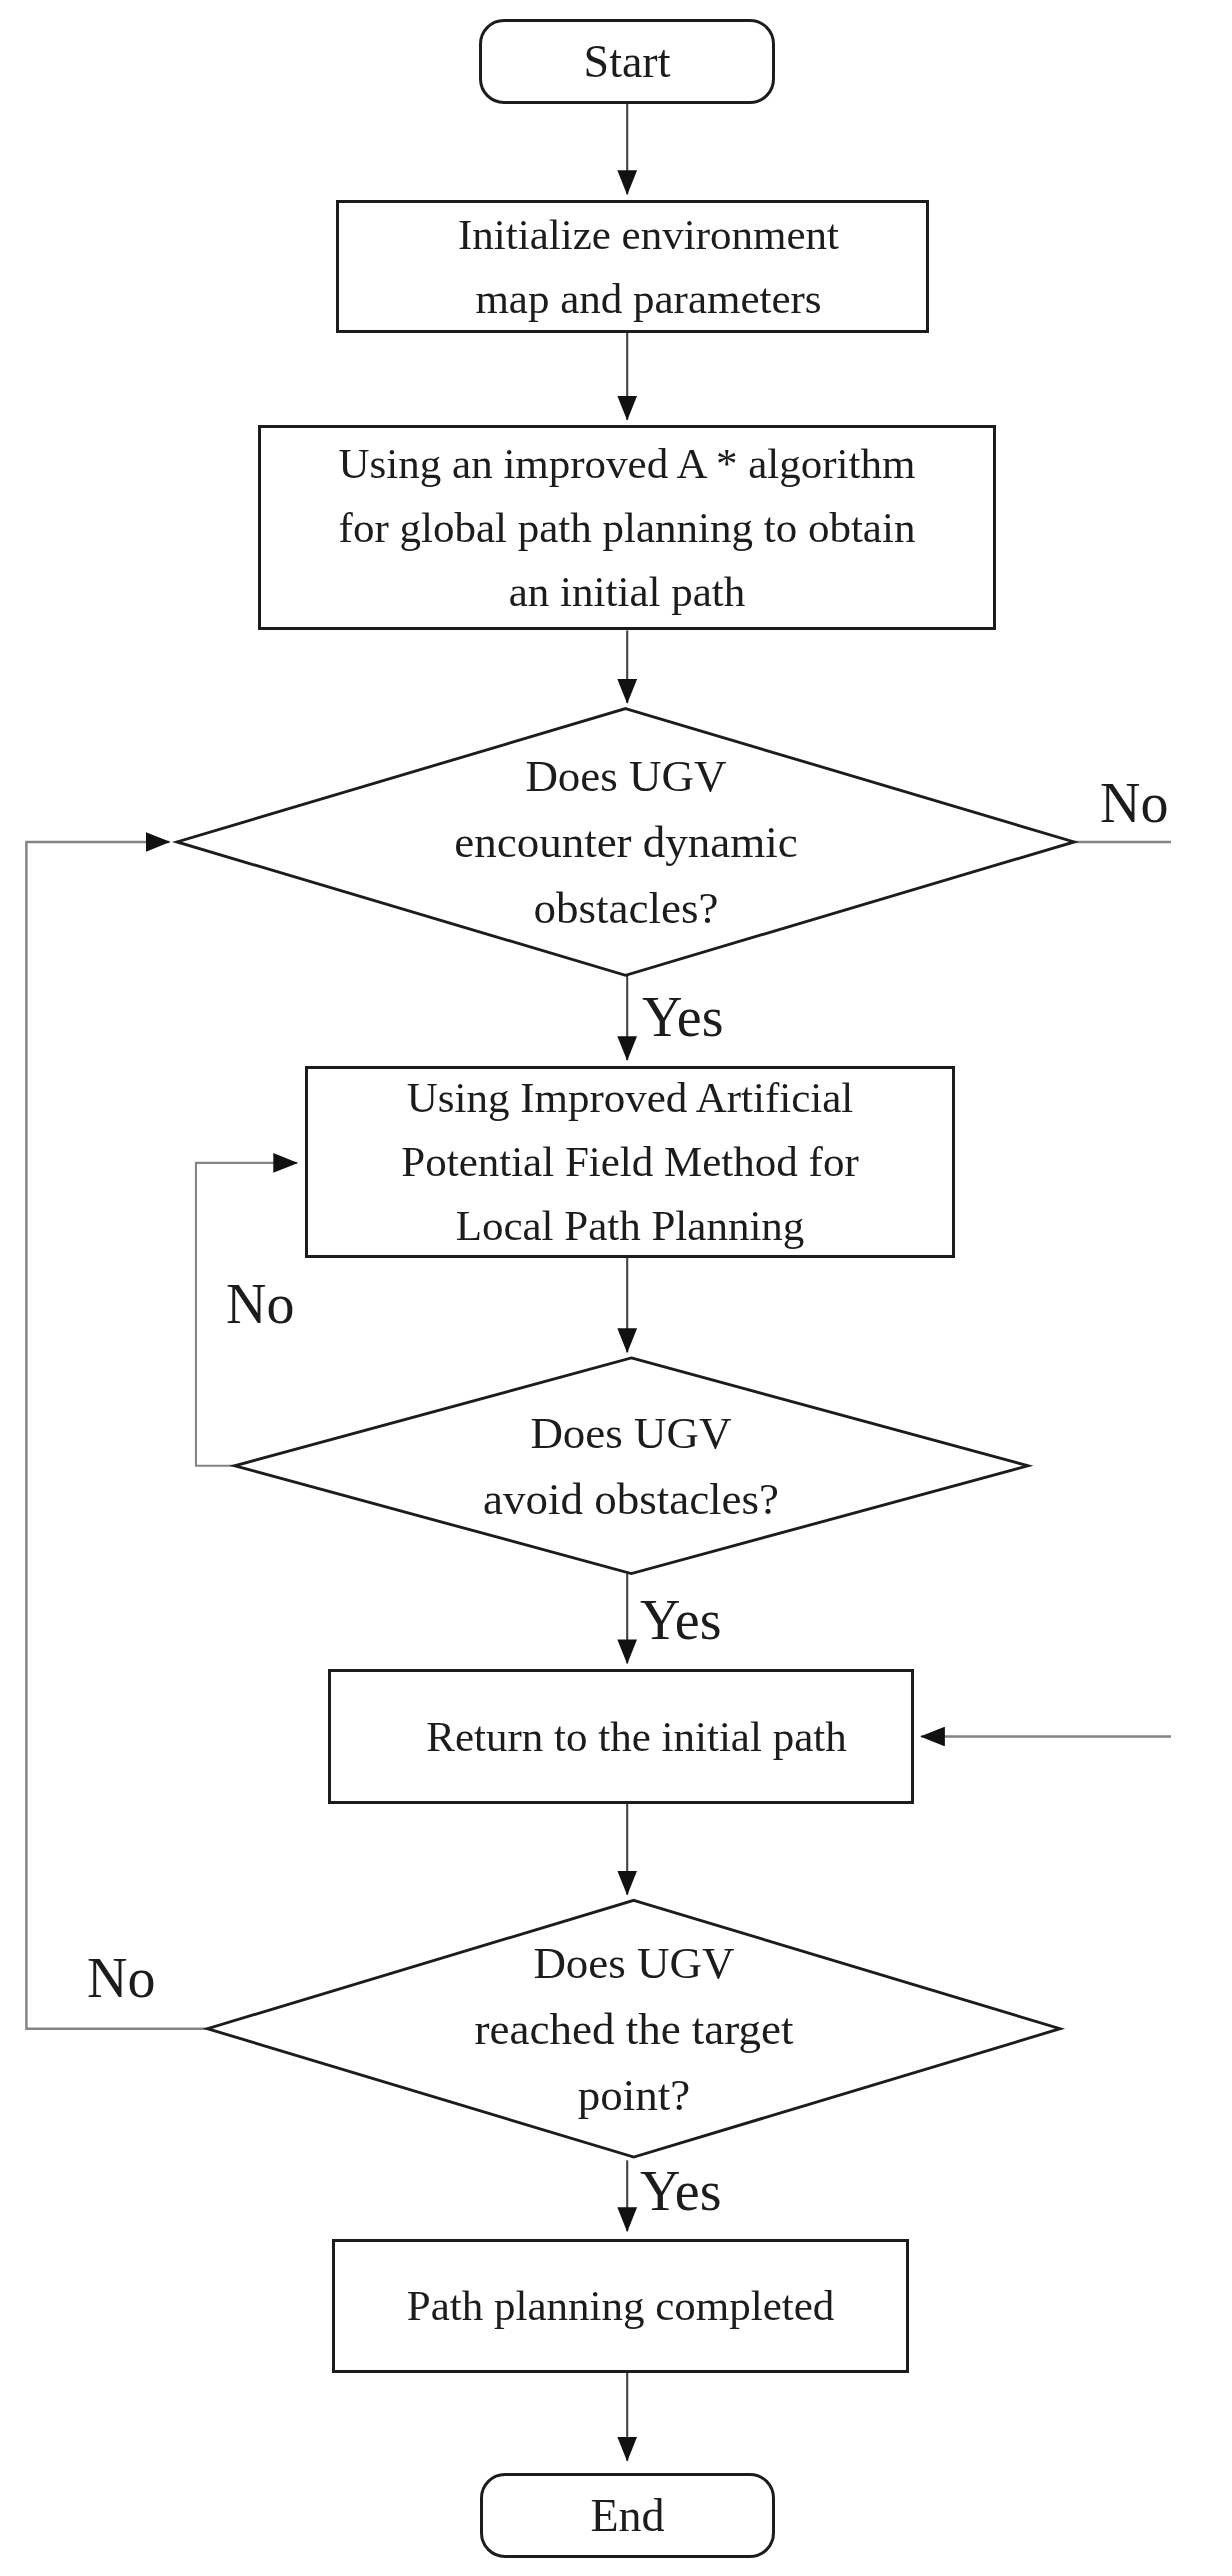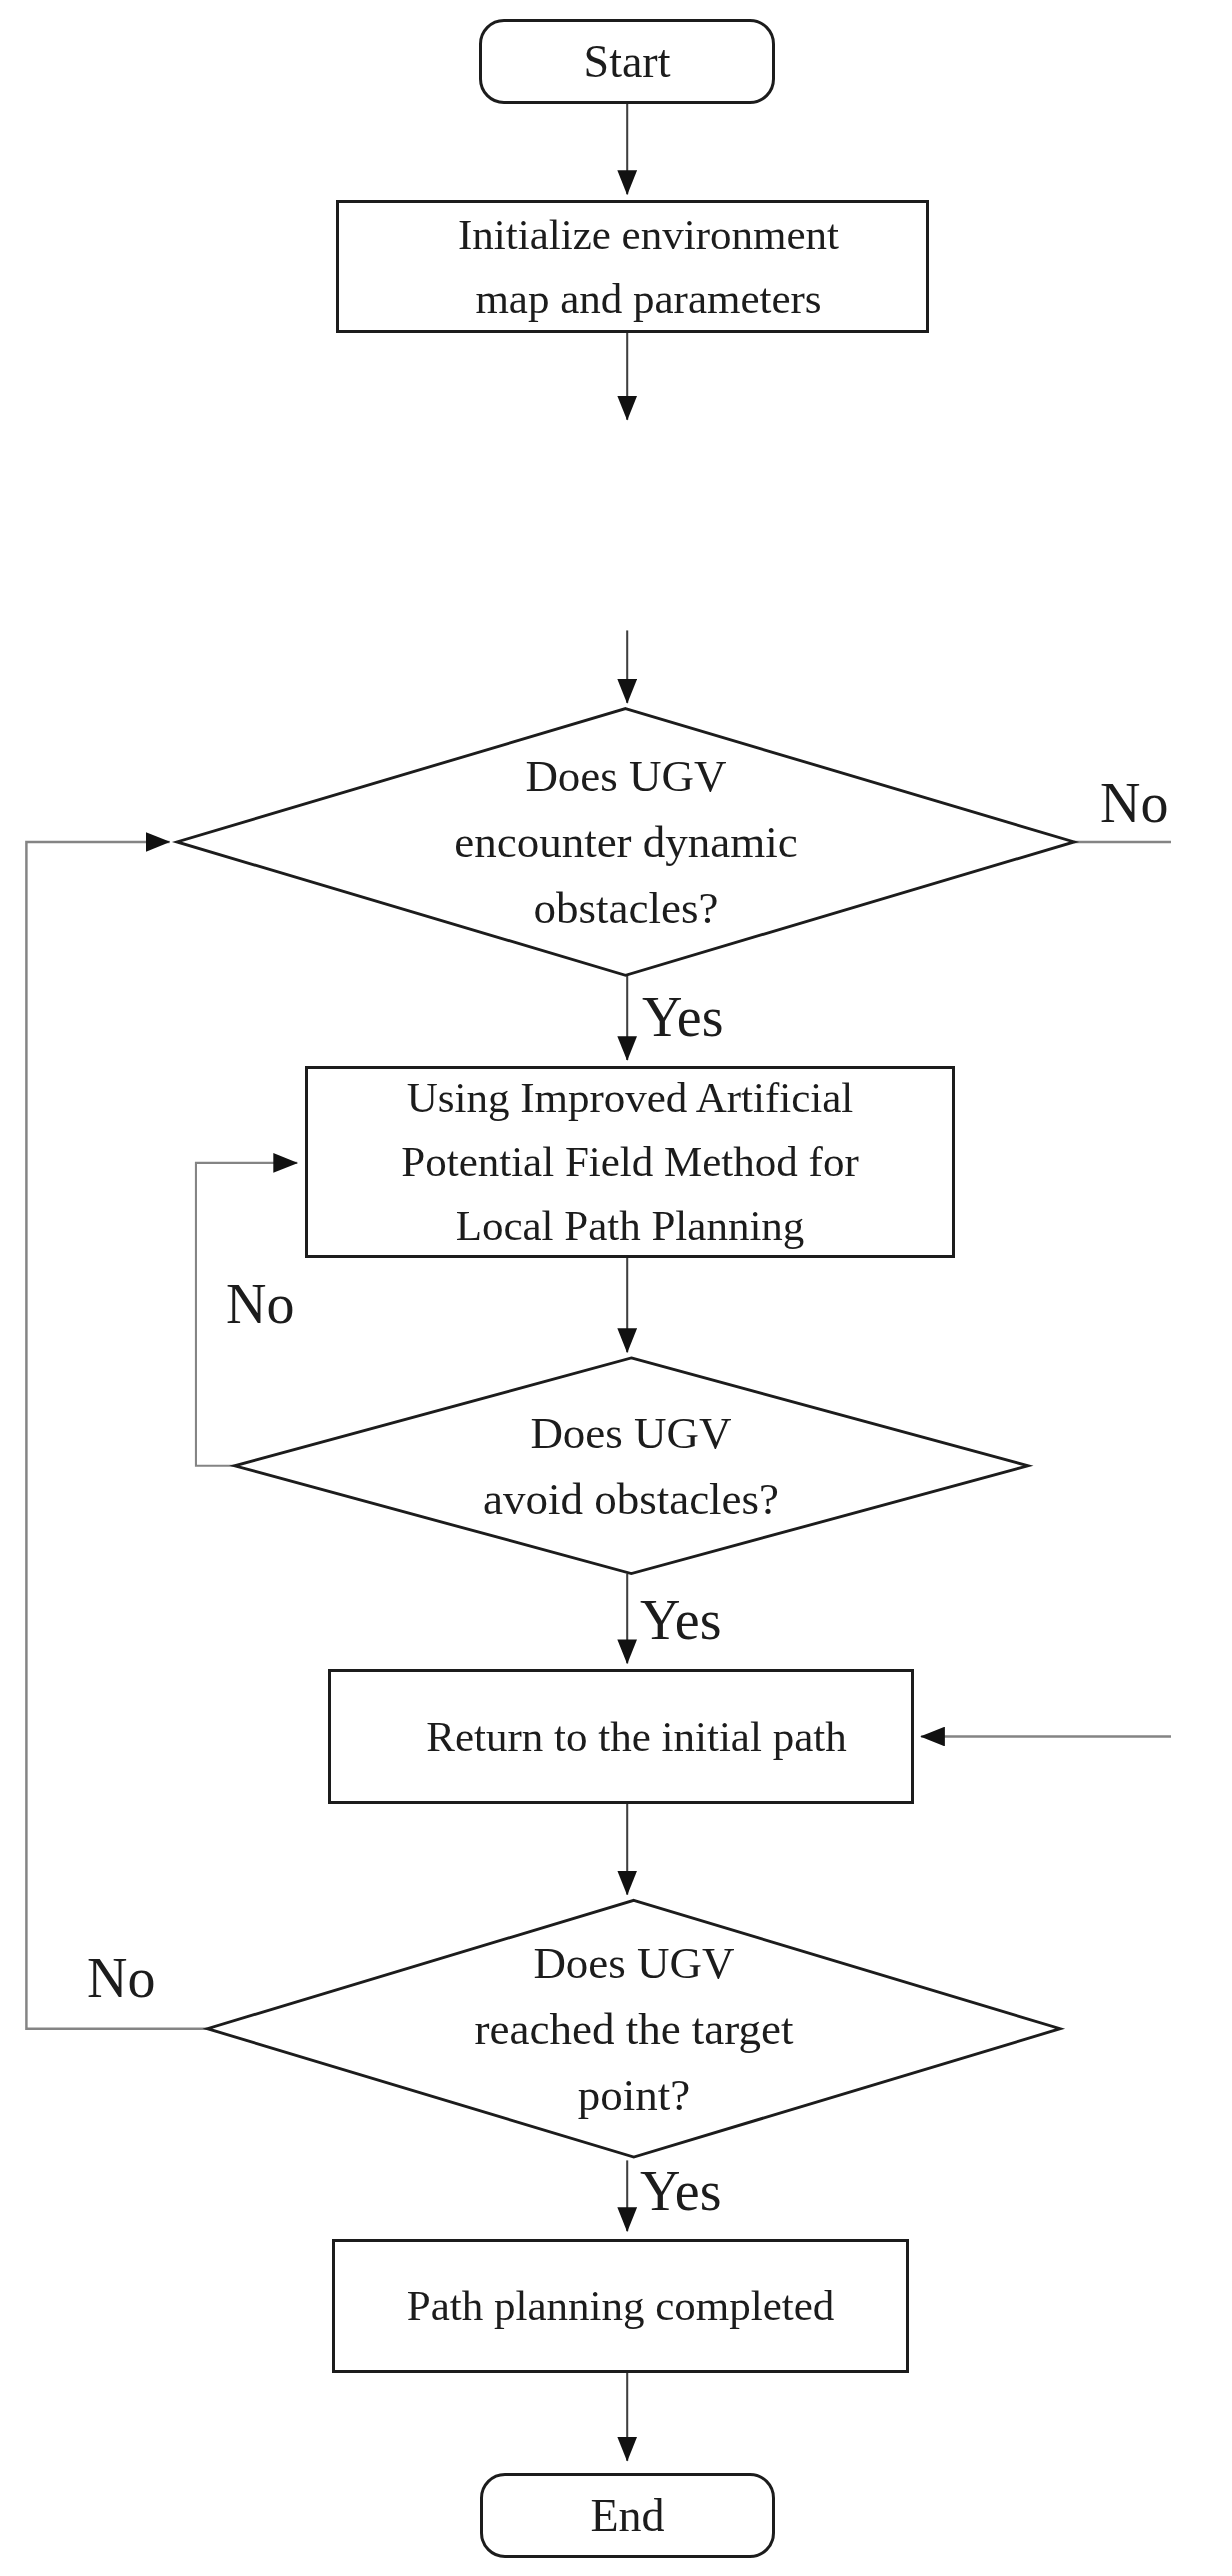--- a/index.html
+++ b/index.html
@@ -73,20 +73,25 @@
 
   <div class="node terminator" style="left:479px;top:19px;width:296px;height:85px;">
     <span>Start</span>
   </div>
 
   <div class="node" style="left:336px;top:200px;width:593px;height:133px;padding-left:32px;">
     <span>Initialize environment
 map and parameters</span>
   </div>
 
+  <div class="node" style="left:258px;top:425px;width:738px;height:205px;">
+    <span>Using an improved A * algorithm
+for global path planning to obtain
+an initial path</span>
+  </div>
 
   <div class="diamond-label" style="left:379px;top:741px;width:494px;height:202px;">
     <span>Does UGV
 encounter dynamic
 obstacles?</span>
   </div>
 
   <div class="node" style="left:305px;top:1066px;width:650px;height:192px;">
     <span>Using Improved Artificial
 Potential Field Method for

